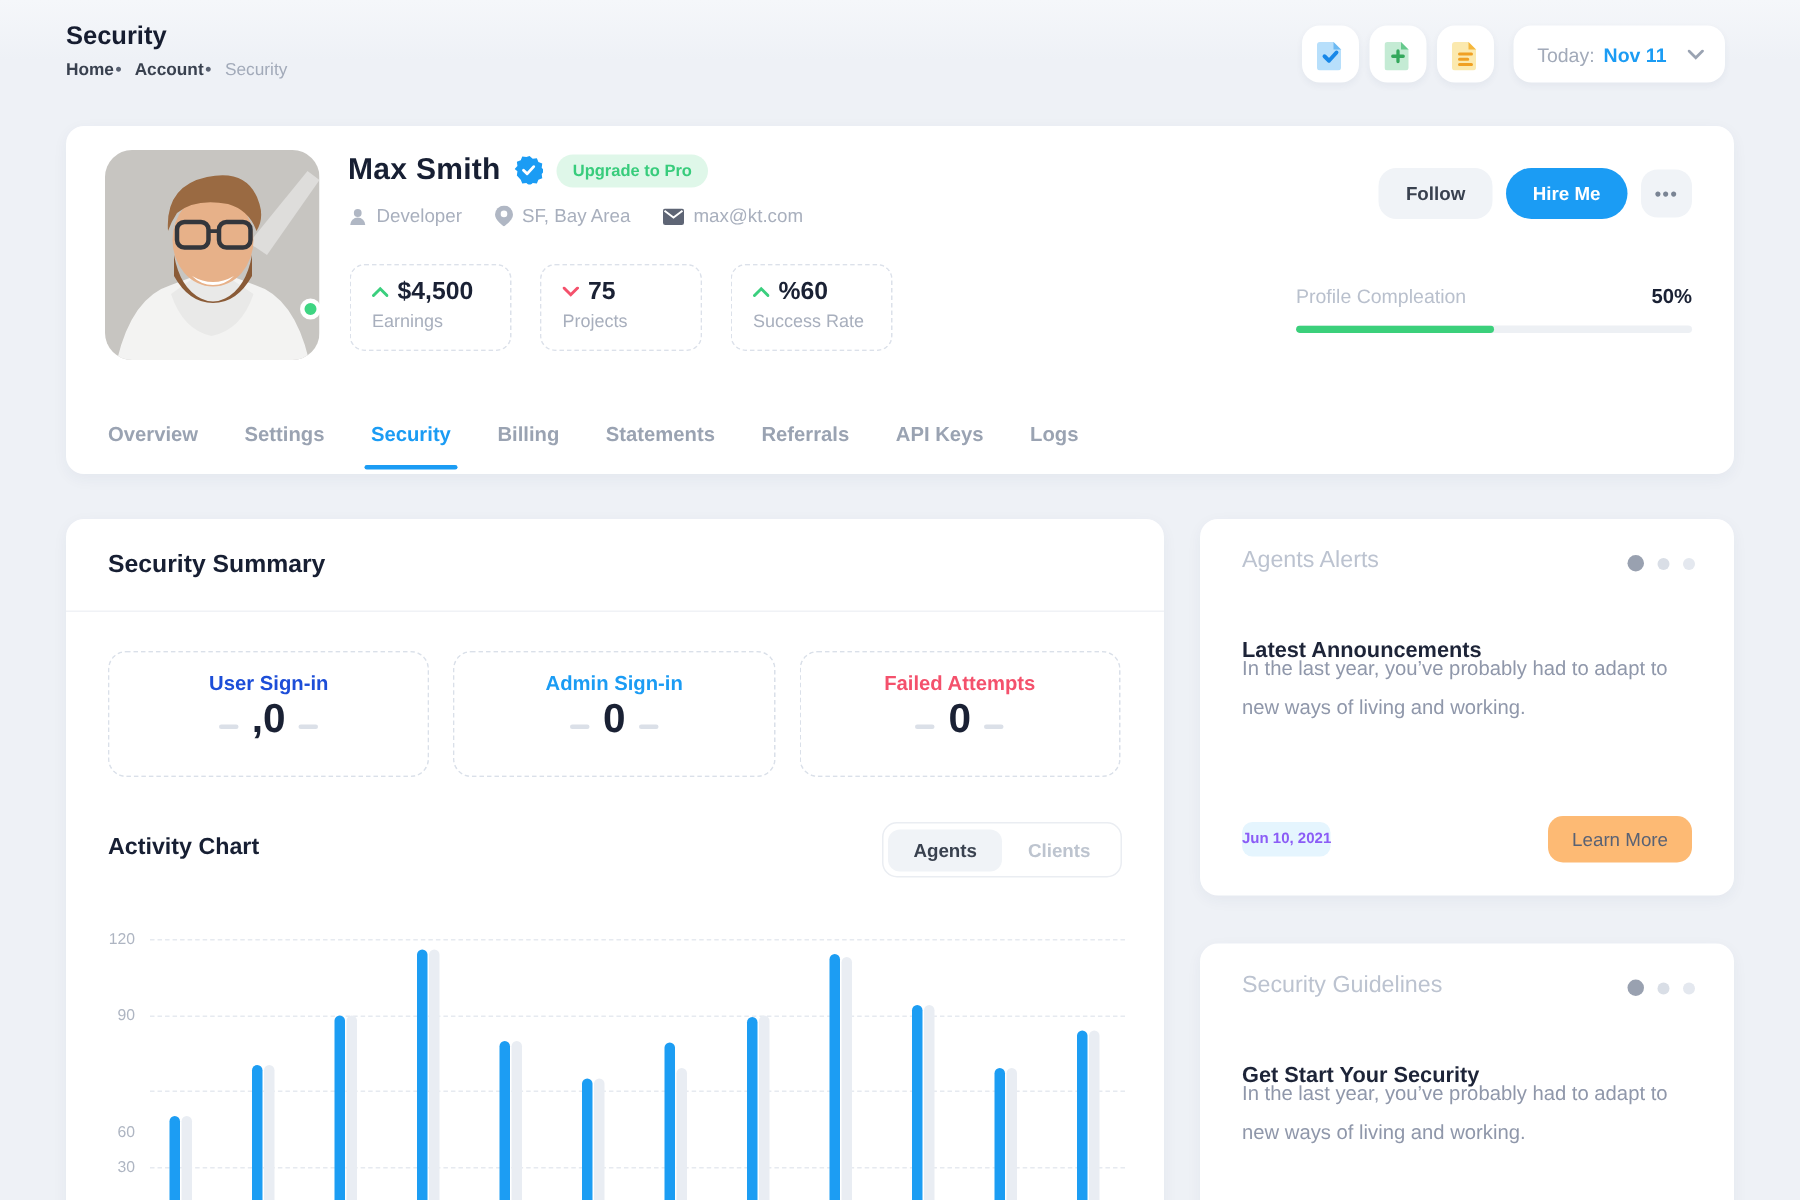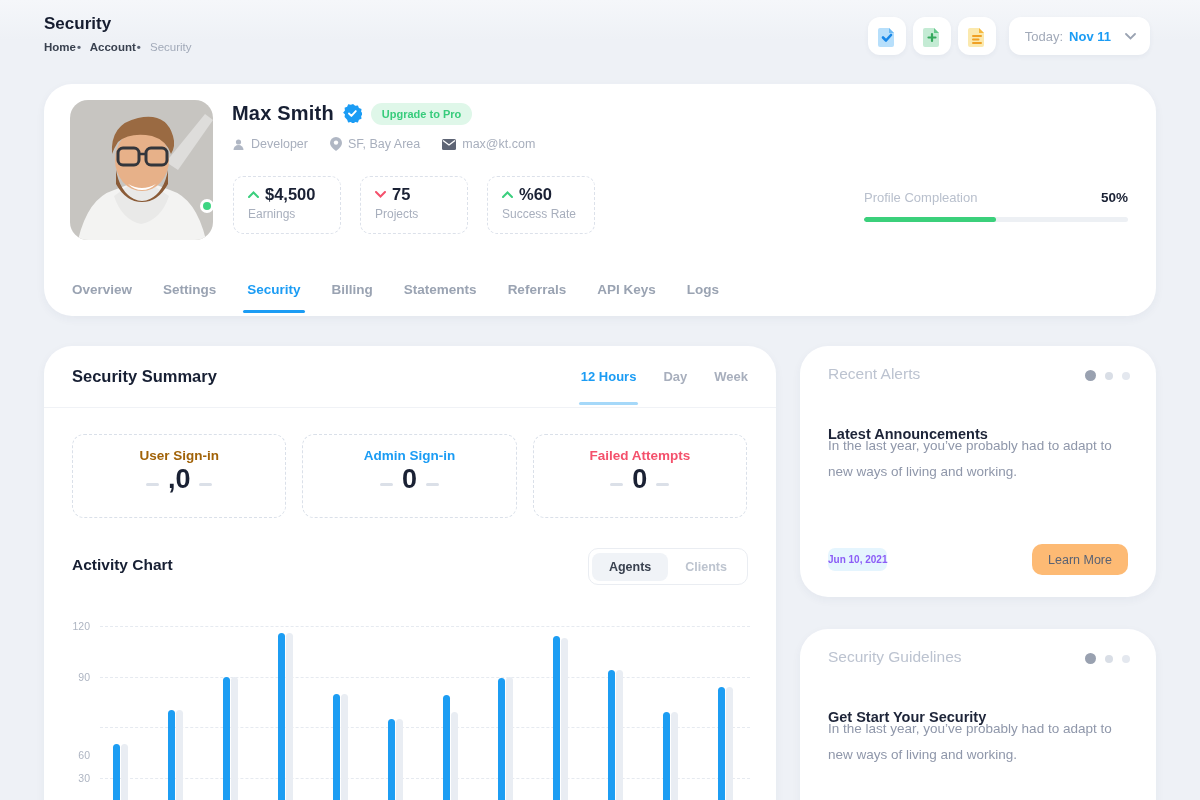--- a/index.html
+++ b/index.html
@@ -3,21 +3,21 @@
 <meta charset="utf-8">
 <style>
   * { margin:0; padding:0; box-sizing:border-box; }
   html,body { width:1200px; height:800px; overflow:hidden; }
   body {
     font-family:"Liberation Sans", sans-serif;
     background:linear-gradient(#f5f7fa, #eef1f6 40px);
     color:#1e2433;
     position:relative;
   }
-  .card { position:absolute; background:#fff; border-radius:28px; box-shadow:0 3px 10px rgba(46,63,99,.05); }
+  .card { position:absolute; background:#fff; border-radius:12px; box-shadow:0 3px 10px rgba(46,63,99,.05); }
 
   
   .page-title { position:absolute; left:44px; top:14px; font-size:17px; font-weight:700; color:#161d30; }
   .breadcrumb { position:absolute; left:44px; top:41px; font-size:11.5px; color:#39414f; font-weight:600; }
   .breadcrumb .sep { color:#5a6272; margin:0 6px 0 1px; }
   .breadcrumb .current { color:#a2aab9; font-weight:400; }
   .topbar-actions { position:absolute; top:17px; right:50px; display:flex; gap:7px; align-items:center; }
   .icon-btn { width:38px; height:38px; background:#fff; border-radius:12px; display:flex; align-items:center; justify-content:center; box-shadow:0 2px 5px rgba(46,63,99,.05); cursor:pointer; }
   .today-pill { height:38px; background:#fff; border-radius:12px; margin-left:6px; padding:0 14px 0 16px; display:flex; align-items:center; gap:6px; box-shadow:0 2px 5px rgba(46,63,99,.05); cursor:pointer; }
   .today-pill .t-label { color:#a2aab9; font-size:13px; }
@@ -57,21 +57,21 @@
   .summary-card { left:44px; top:346px; width:732px; height:604px; }
   .s-title { position:absolute; left:28px; top:21px; font-size:16.5px; font-weight:700; color:#171f33; }
   .range-tabs { position:absolute; right:28px; top:23px; display:flex; gap:27px; font-size:13px; font-weight:600; color:#a8afbd; }
   .range-tab { cursor:pointer; position:relative; padding-bottom:21px; }
   .range-tab.active { color:#1b9cf4; }
   .range-tab.active::after { content:""; position:absolute; left:-2px; right:-2px; bottom:0; height:3px; border-radius:2px; background:#a5d8f9; }
   .s-divider { position:absolute; left:0; right:0; top:61px; height:1px; background:#f0f2f6; }
   .sboxes { position:absolute; left:28px; right:29px; top:88px; display:flex; gap:16px; }
   .sbox { flex:1; height:84px; border:1.5px dashed #dae0e9; border-radius:12px; text-align:center; padding-top:13px; }
   .sbox .sb-label { font-size:13.5px; font-weight:600; }
-  .sbox.green .sb-label { color:#a16207; }
+  .sbox.green .sb-label { color:#1d4ed8; }
   .sbox.blue  .sb-label { color:#1b9cf4; }
   .sbox.red   .sb-label { color:#f4516c; }
   .sbox .sb-value { margin-top:1px; font-size:27px; font-weight:800; color:#1a2134; display:inline-flex; align-items:center; }
   .sbox .sb-value::before, .sbox .sb-value::after { content:""; display:inline-block; width:13px; height:3px; border-radius:2px; background:#dbe0e8; margin:10px 9px 0 9px; }
   .a-title { position:absolute; left:28px; top:210px; font-size:15.5px; font-weight:700; color:#171f33; }
   .seg-toggle { position:absolute; right:28px; top:202px; height:37px; background:#fff; border:1px solid #eaedf2; border-radius:10px; display:flex; align-items:center; padding:3px; }
   .seg { padding:7px 17px; font-size:12.5px; font-weight:600; color:#bdc4cf; border-radius:8px; cursor:pointer; }
   .seg.active { background:#f0f3f7; color:#39414f; }
   .plot { position:absolute; left:0; top:254px; width:732px; height:350px; }
   .grid-line { position:absolute; left:56px; right:26px; border-top:1.5px dashed #e6eaf0; }
@@ -208,20 +208,25 @@
       <div class="v-row">
         <svg width="11" height="7" viewBox="0 0 11 7">
             <path d="M1 6 L5.5 1.5 L10 6" stroke="#3bcf7e" stroke-width="2" fill="none" stroke-linecap="round"></path>
           </svg>
         <span>%60</span>
       </div>
       <div class="v-label">Success Rate</div>
     </div>
   </div>
 
+  <div class="pactions">
+    <button class="btn-follow">Follow</button>
+    <button class="btn-hire">Hire Me</button>
+    <button class="btn-more">•••</button>
+  </div>
 
   <div class="completion">
     <div class="c-row">
       <span class="c-label">Profile Compleation</span>
       <span class="c-pct">50%</span>
     </div>
     <div class="progress-track">
       <div class="progress-fill" style="width: 50%;"></div>
     </div>
   </div>
@@ -233,25 +238,20 @@
     <span class="ptab">Billing</span>
     <span class="ptab">Statements</span>
     <span class="ptab">Referrals</span>
     <span class="ptab">API Keys</span>
     <span class="ptab">Logs</span>
   </div>
 </div>
 
 <div class="card summary-card">
   <div class="s-title">Security Summary</div>
-  <div class="range-tabs">
-    <span class="range-tab active">12 Hours</span>
-    <span class="range-tab">Day</span>
-    <span class="range-tab">Week</span>
-  </div>
   <div class="s-divider"></div>
 
   <div class="sboxes">
     <div class="sbox green">
       <div class="sb-label">User Sign-in</div>
       <div class="sb-value">
           <span>,0</span>
         </div>
     </div>
     <div class="sbox blue">
@@ -304,21 +304,21 @@
       <div class="bar shadow" style="left: 572px; top: 69.904px; height: 280.096px;"></div>
       <div class="bar blue" style="left: 564px; top: 69.904px; height: 280.096px;"></div>
       <div class="bar shadow" style="left: 627px; top: 112.129px; height: 237.871px;"></div>
       <div class="bar blue" style="left: 619px; top: 112.129px; height: 237.871px;"></div>
       <div class="bar shadow" style="left: 682px; top: 86.794px; height: 263.206px;"></div>
       <div class="bar blue" style="left: 674px; top: 86.794px; height: 263.206px;"></div>
     </div>
 </div>
 
 <div class="card alerts-card">
-  <div class="rc-title">Recent Alerts</div>
+  <div class="rc-title">Agents Alerts</div>
   <div class="rc-dots">
     <span class="d1"></span>
     <span class="d2"></span>
     <span class="d3"></span>
   </div>
   <div class="rc-heading">Latest Announcements</div>
   <div class="rc-body">In the last year, you’ve probably had to adapt to new ways of living and working.</div>
   <span class="date-chip">Jun 10, 2021</span>
   <button class="btn-learn">Learn More</button>
 </div>

